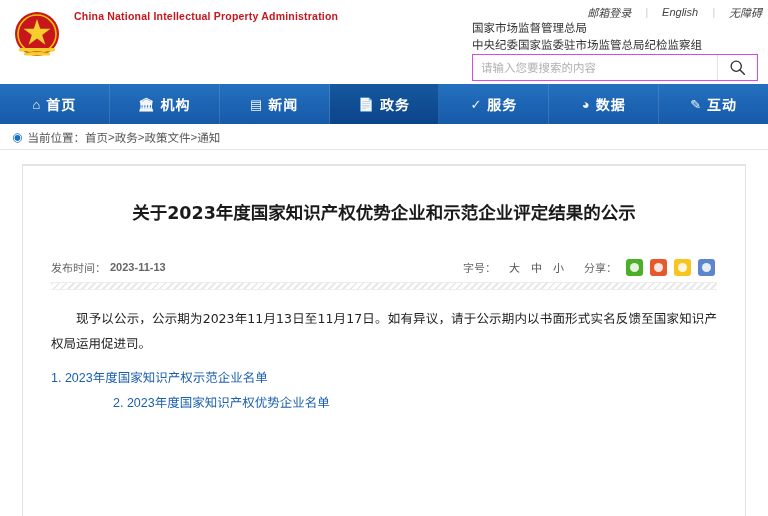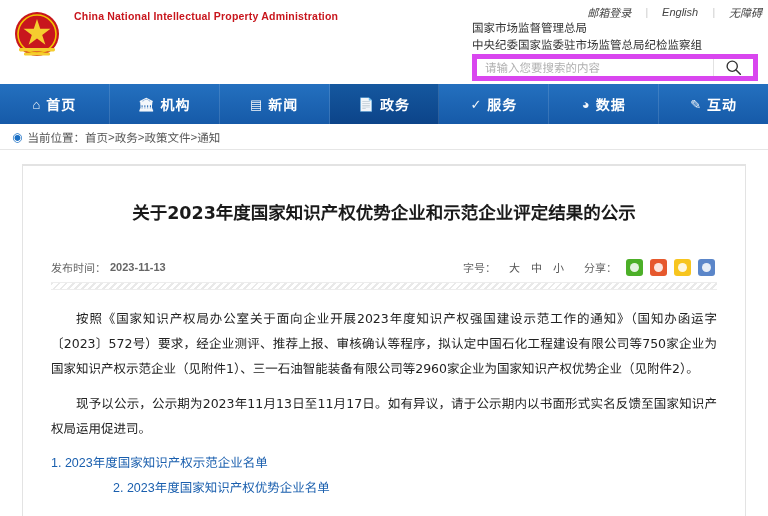--- a/index.html
+++ b/index.html
@@ -64,21 +64,21 @@
     left: 472px; top: 20px;
     font-size: 11.5px;
     color: #333;
     line-height: 17px;
   }
 
   .searchbox {
     position: absolute;
     left: 472px; top: 54px;
     width: 286px; height: 27px;
-    border: 5px solid #d946ef;
+    border: 1px solid #d946ef;
     display: flex;
     align-items: center;
     background: #fff;
   }
   .searchbox input {
     flex: 1;
     border: 0;
     outline: 0;
     height: 100%;
     padding: 0 8px;
@@ -342,21 +342,20 @@
           <span class="share-icon si-weibo"></span>
           <span class="share-icon si-qzone"></span>
           <span class="share-icon si-more"></span>
         </div>
       </div>
     </div>
 
     <div class="hatch"></div>
 
     <div class="body-text">
-      <p>按照《国家知识产权局办公室关于面向企业开展2023年度知识产权强国建设示范工作的通知》（国知办函运字〔2023〕572号）要求，经企业测评、推荐上报、审核确认等程序，拟认定中国石化工程建设有限公司等750家企业为国家知识产权示范企业（见附件1）、三一石油智能装备有限公司等2960家企业为国家知识产权优势企业（见附件2）。</p>
       <p>现予以公示，公示期为2023年11月13日至11月17日。如有异议，请于公示期内以书面形式实名反馈至国家知识产权局运用促进司。</p>
     </div>
 
     <div class="attach">
       <div class="row">
         <a href="#">1. 2023年度国家知识产权示范企业名单</a>
       </div>
       <div class="row row2">
         <a href="#">2. 2023年度国家知识产权优势企业名单</a>
       </div>

